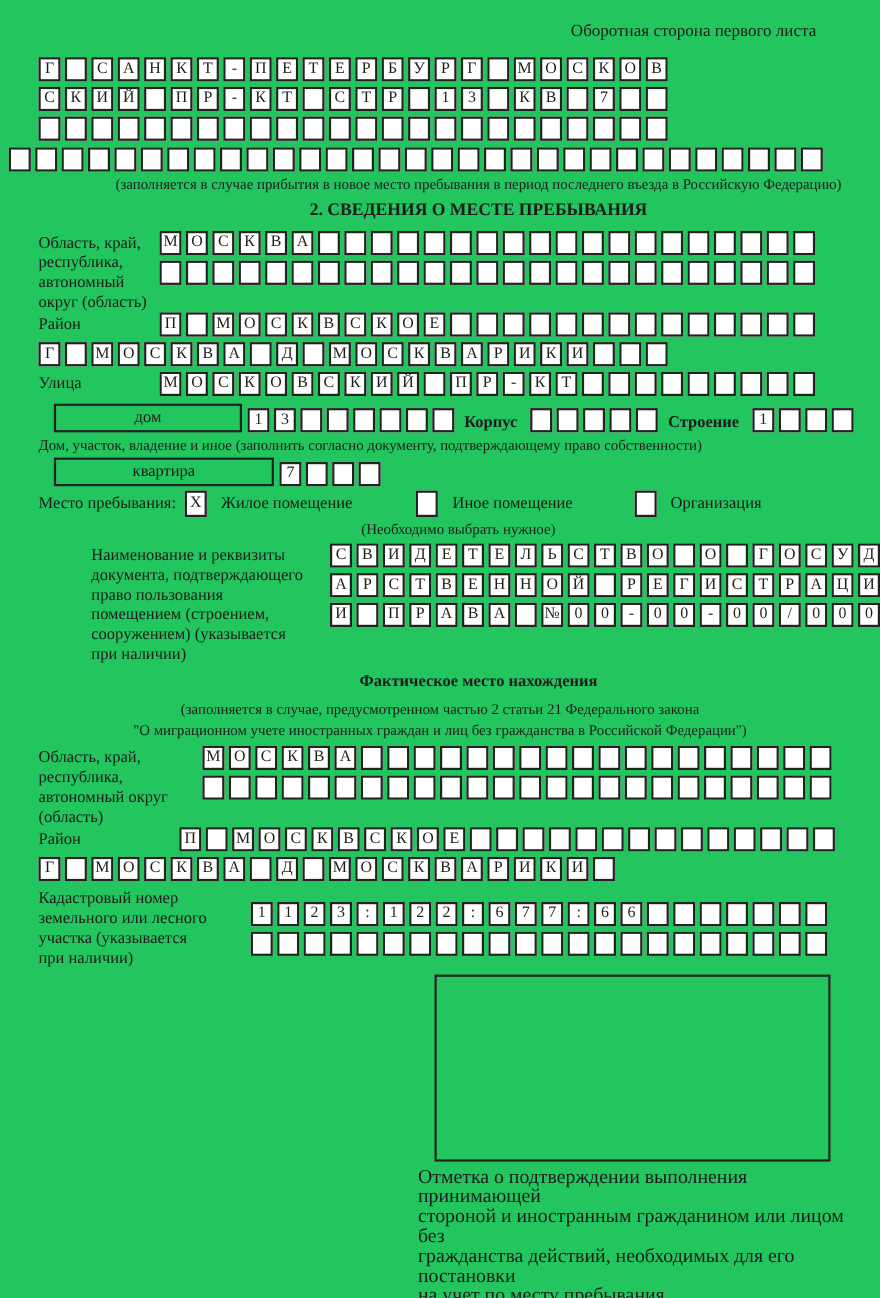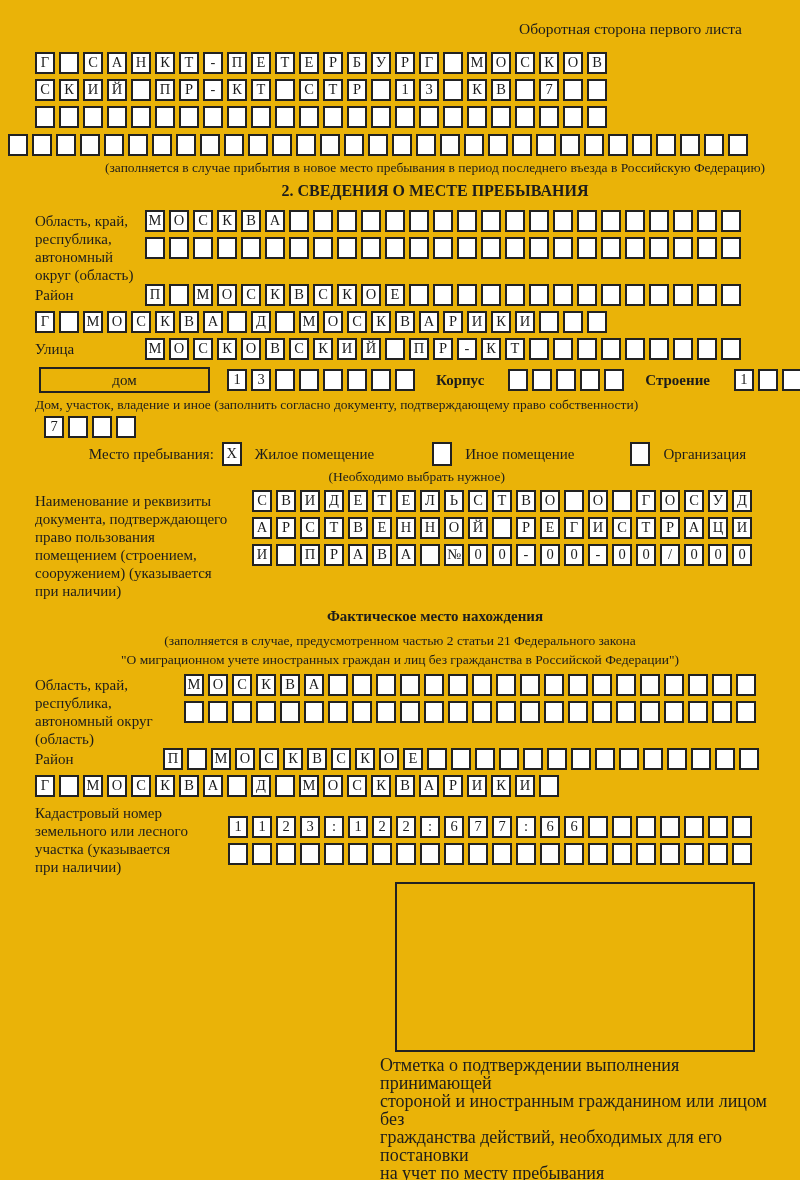--- a/index.html
+++ b/index.html
@@ -1,55 +1,55 @@
 <!DOCTYPE html>
 <html lang="ru"><head>
 <meta charset="utf-8">
 <title>Оборотная сторона первого листа</title>
 <style>
   * { margin:0; padding:0; box-sizing:border-box; }
   body { background:#fff; }
   .page {
     position:relative; width:800px; height:1180px; overflow:hidden;
-    background:#eab308; color:#1c1c1c;
+    background:#22c55e; color:#1c1c1c;
     font-family:"Liberation Serif","DejaVu Serif",serif;
     padding:20px 0 0 35px;
   }
   .hdr { font-size:15.5px; text-align:right; padding-right:58px; margin-bottom:14px; }
   .fullw { width:800px; margin-left:-35px; text-align:center; }
   .frow { display:flex; align-items:flex-start; }
   .lbl { flex:none; font-size:15px; line-height:18px; white-space:pre-line; padding-top:2px; }
   .gcol { flex:none; }
   .grid { display:flex; flex:none; margin-bottom:5px; }
   .cell {
     flex:none; width:20px; height:22px; border:2px solid #222; margin-right:4px;
     display:flex; align-items:center; justify-content:center;
     font-size:14.5px; padding-bottom:1px; background:#fff;
   }
   .grid .cell:last-child { margin-right:0; }
   .w-prev  { width:142px; }
   .w-reg1  { width:110px; }
   .w-city1 { width:146px; }
-  .w-doc   { width:217px; }
+  .w-doc   { width:217px;margin-left:48px; }
   .w-reg2  { width:149px; }
   .w-dist2 { width:128px; }
   .w-city2 { width:193px; }
   .full-grid { margin-left:-27px; margin-top:1px; margin-bottom:3px; }
   .note { font-size:13.5px; line-height:17px; margin:1px 0 3px; }
   .sec-title { font-weight:700; font-size:16px; margin:6px 0 10px; }
-  .hrow { display:flex; align-items:center; margin:2px 4px 3px;gap:12px; }
+  .hrow { display:flex; align-items:flex-end; margin:2px 14px 3px; }
   .hrow .grid { margin:0 0 0 5px; }
   .named-box {
     flex:none; border:2px solid #222; height:26px;
     display:flex; align-items:center; justify-content:center; font-size:15px;
   }
   .nb-dom { width:171px; }
   .nb-kv  { width:200px; }
   .ilbl { font-size:15px; margin-left:9px; margin-right:7px;font-weight:bold; }
-  .stay { display:flex; align-items:center; font-size:15px; margin:4px 0 2px;justify-content:center; }
+  .stay { display:flex; align-items:center; font-size:15px; margin:4px 0 2px; }
   .stay .cell { height:24px; }
   .cb  { margin-left:8px; }
   .g1  { margin-left:58px; }
   .g2  { margin-left:56px; }
   .optlbl { margin-left:9px; }
   .choose { margin-left:140px; width:330px; text-align:right; margin-bottom:5px; }
   .fact-title { font-weight:700; font-size:15px; margin:8px 0 6px; }
   .fact-note { font-size:13.5px; line-height:19px; white-space:pre-line; margin-bottom:5px;font-family:Liberation Serif, serif; }
   .cad-col { margin-top:14px; }
   .stamp-box { width:360px; height:170px; border:2px solid #222; margin-left:360px; margin-top:6px; }
@@ -362,20 +362,21 @@
     <div class="grid">
         <span class="cell">1</span>
         <span class="cell"></span>
         <span class="cell"></span>
         <span class="cell"></span>
       </div>
   </div>
   <div class="note">Дом, участок, владение и иное (заполнить согласно документу, подтверждающему право собственности)</div>
 
   <div class="hrow">
+    <div class="named-box nb-kv">квартира</div>
     <div class="grid">
         <span class="cell">7</span>
         <span class="cell"></span>
         <span class="cell"></span>
         <span class="cell"></span>
       </div>
   </div>
 
   <div class="stay">
     <span>Место пребывания:</span>

